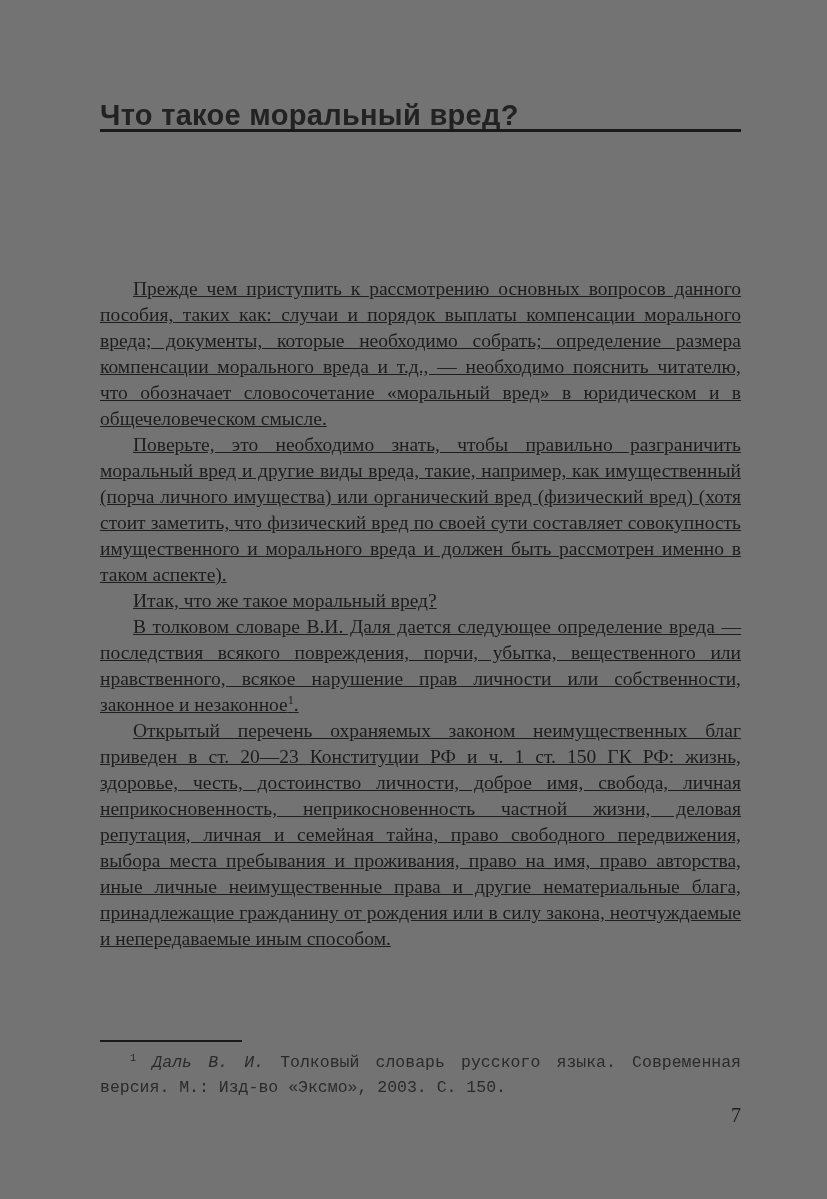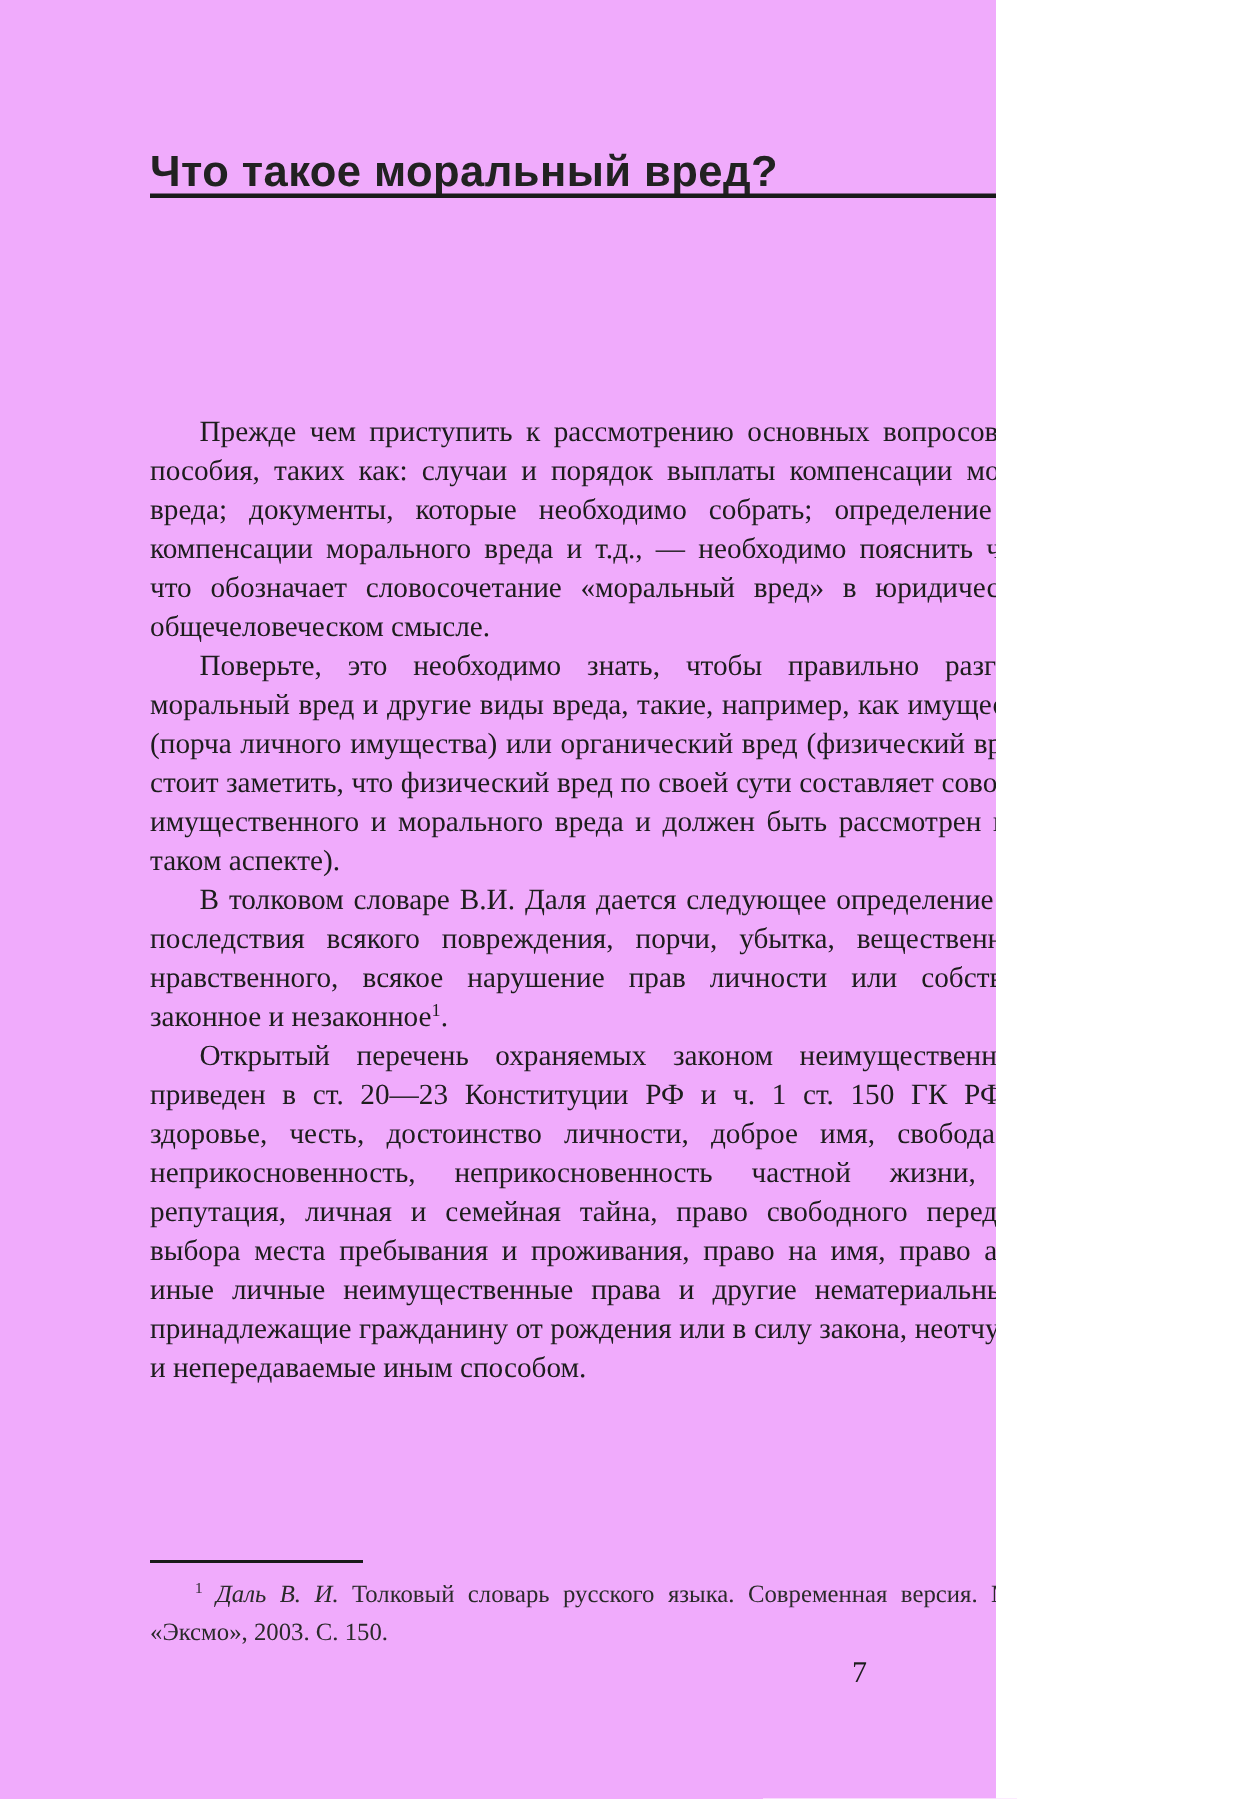--- a/index.html
+++ b/index.html
@@ -2,23 +2,23 @@
 <html lang="ru"><head>
 <meta charset="utf-8">
 <style>
   html, body {
     margin: 0;
     padding: 0;
     background: #ffffff;
   }
   .page {
     position: relative;
-    width: 664px;
+    width: 827px;
     height: 1199px;
-    background: #f0abfc;
+    background: #737373;
     overflow: hidden;
     font-family: "Liberation Serif", serif;
     color: #1d1d1d;
   }
   .chapter-title {
     position: absolute;
     left: 100px;
     top: 80px;
     width: 641px;
     font-family: "Liberation Sans", sans-serif;
@@ -39,20 +39,21 @@
   .body-text {
     position: absolute;
     left: 100px;
     top: 276px;
     width: 641px;
     font-family: "Liberation Serif", serif;
     font-size: 19.5px;
     line-height: 26px;
     text-align: justify;
     color: #1d1d1d;
+    text-decoration: underline;
   }
   .body-text p {
     margin: 0;
     padding: 0;
     text-indent: 33px;
   }
   .body-text sup, .footnote sup {
     font-size: 0.62em;
     line-height: 0;
     position: relative;
@@ -65,21 +66,21 @@
     top: 1040px;
     width: 142px;
     height: 2px;
     background: #1a1a1a;
   }
   .footnote {
     position: absolute;
     left: 100px;
     top: 1051px;
     width: 641px;
-    font-family: Liberation Serif, serif;
+    font-family: Liberation Mono, monospace;
     font-size: 16.5px;
     line-height: 24.5px;
     text-align: justify;
     color: #2a2a2a;
   }
   .footnote p {
     margin: 0;
     padding: 0;
     text-indent: 30px;
   }
@@ -105,20 +106,23 @@
   <div class="heading-rule"></div>
 
   <div class="body-text">
     <p>
       <span>Прежде чем приступить к рассмотрению основных вопросов данного пособия, таких как: случаи и порядок выплаты компенсации морального вреда; документы, которые необходимо собрать; определение размера компенсации морального вреда и т.д., — необходимо пояснить читателю, что обозначает словосочетание «моральный вред» в юридическом и в общечеловеческом смысле.</span>
     </p>
     <p>
       <span>Поверьте, это необходимо знать, чтобы правильно разграничить моральный вред и другие виды вреда, такие, например, как имущественный (порча личного имущества) или органический вред (физический вред) (хотя стоит заметить, что физический вред по своей сути составляет совокупность имущественного и морального вреда и должен быть рассмотрен именно в таком аспекте).</span>
     </p>
     <p>
+      <span>Итак, что же такое моральный вред?</span>
+    </p>
+    <p>
       <span>В толковом словаре В.И. Даля дается следующее определение вреда — последствия всякого повреждения, порчи, убытка, вещественного или нравственного, всякое нарушение прав личности или собственности, законное и незаконное</span><sup>1</sup><span>.</span>
     </p>
     <p>
       <span>Открытый перечень охраняемых законом неимущественных благ приведен в ст. 20—23 Конституции РФ и ч. 1 ст. 150 ГК РФ: жизнь, здоровье, честь, достоинство личности, доброе имя, свобода, личная неприкосновенность, неприкосновенность частной жизни, деловая репутация, личная и семейная тайна, право свободного передвижения, выбора места пребывания и проживания, право на имя, право авторства, иные личные неимущественные права и другие нематериальные блага, принадлежащие гражданину от рождения или в силу закона, неотчуждаемые и непередаваемые иным способом.</span>
     </p>
   </div>
 
   <div class="footnote-separator"></div>
 
   <div class="footnote">

